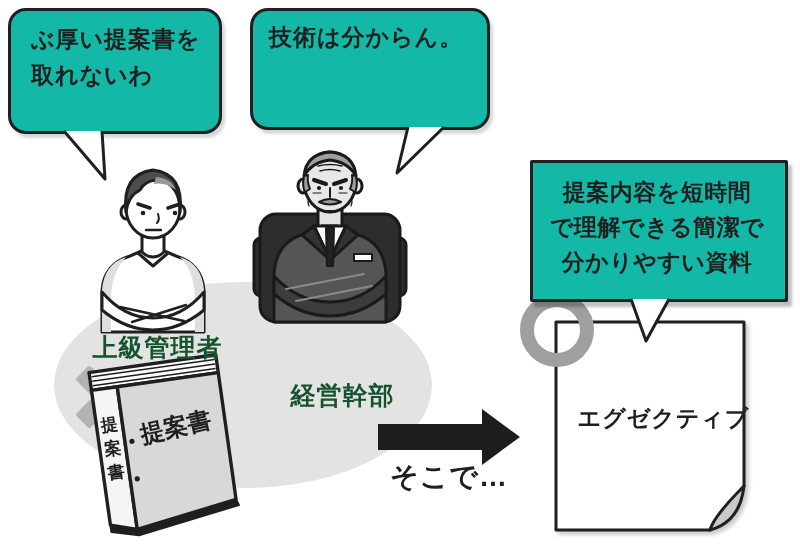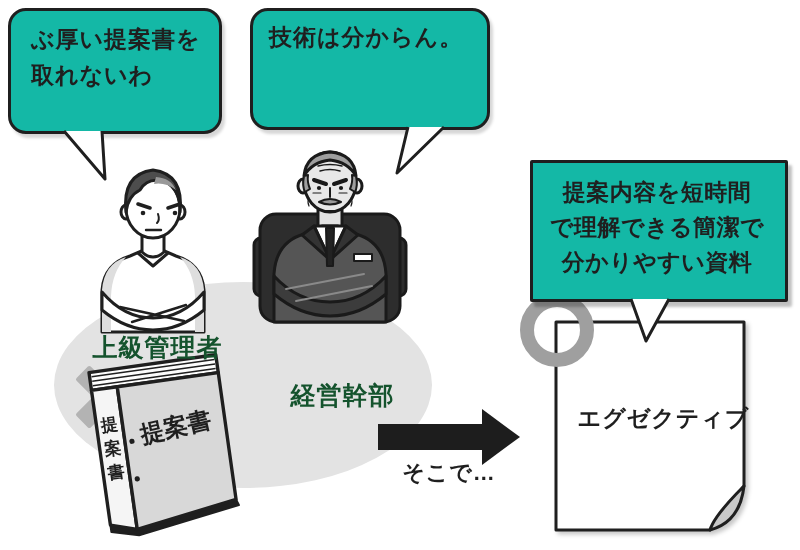--- a/index.html
+++ b/index.html
@@ -39,21 +39,21 @@
   .xmark{left:72px;top:362px;width:70px;height:70px;z-index:2;}
   .xmark span{position:absolute;left:0;top:25px;width:70px;height:20px;background:#b3b3b3;border-radius:2px;}
   .xmark .b1{transform:rotate(45deg);}
   .xmark .b2{transform:rotate(-45deg);}
 
   
   .book{left:70px;top:358px;z-index:3;}
 
   
   .arrow{left:374px;top:404px;z-index:3;}
-  .caption{left:384px;top:458px;width:130px;z-index:4;font-size:22px;font-weight:600;text-align:center;letter-spacing:1px;}
+  .caption{left:384px;top:458px;width:130px;z-index:4;font-size:28px;font-weight:600;text-align:center;letter-spacing:1px;}
 
   
   .ring{left:520px;top:293px;width:74px;height:74px;border:14px solid #9f9f9f;border-radius:50%;z-index:4;background:transparent;}
 
   
   .paper{left:552px;top:318px;z-index:2;filter:drop-shadow(3px 3px 2px rgba(0,0,0,.22));}
   .paper-text{left:556px;top:402px;width:215px;z-index:3;text-align:center;font-size:23px;font-weight:600;line-height:33px;letter-spacing:1px;}
 </style>
 </head>
 <body>

